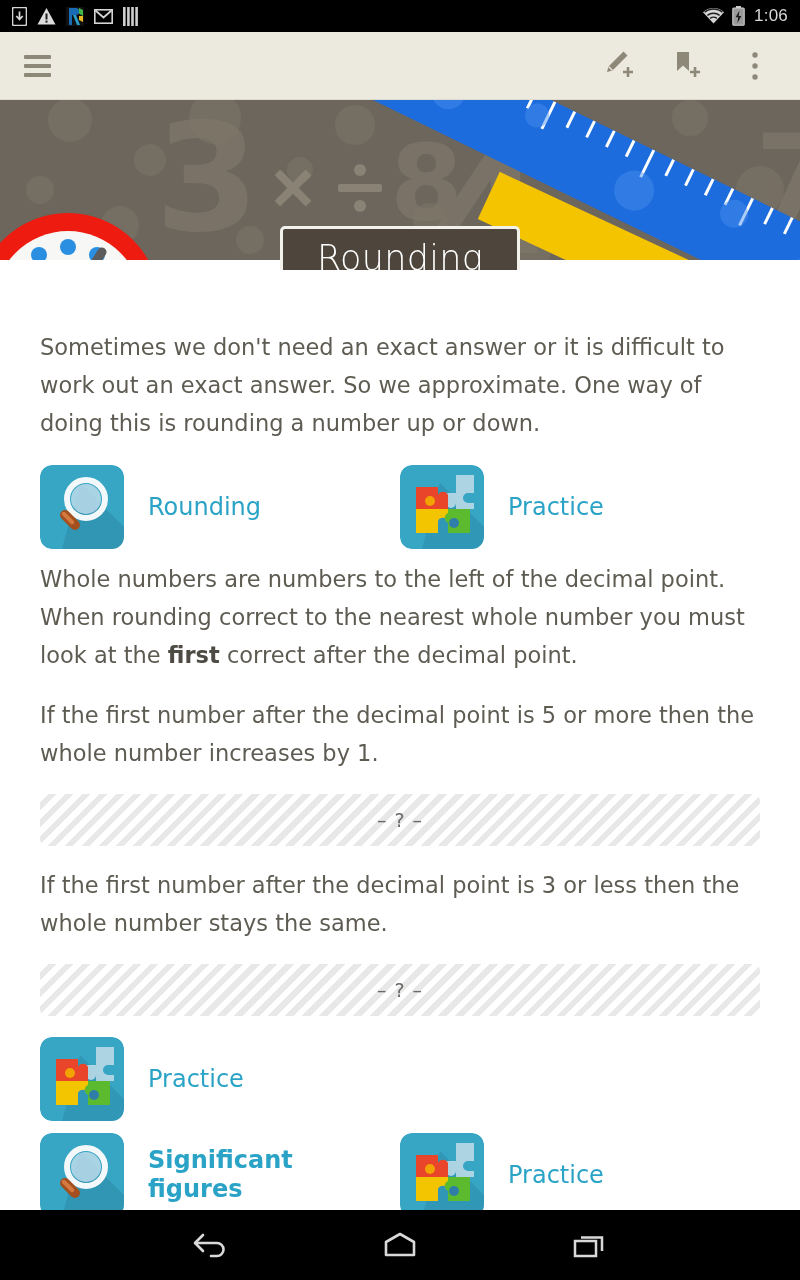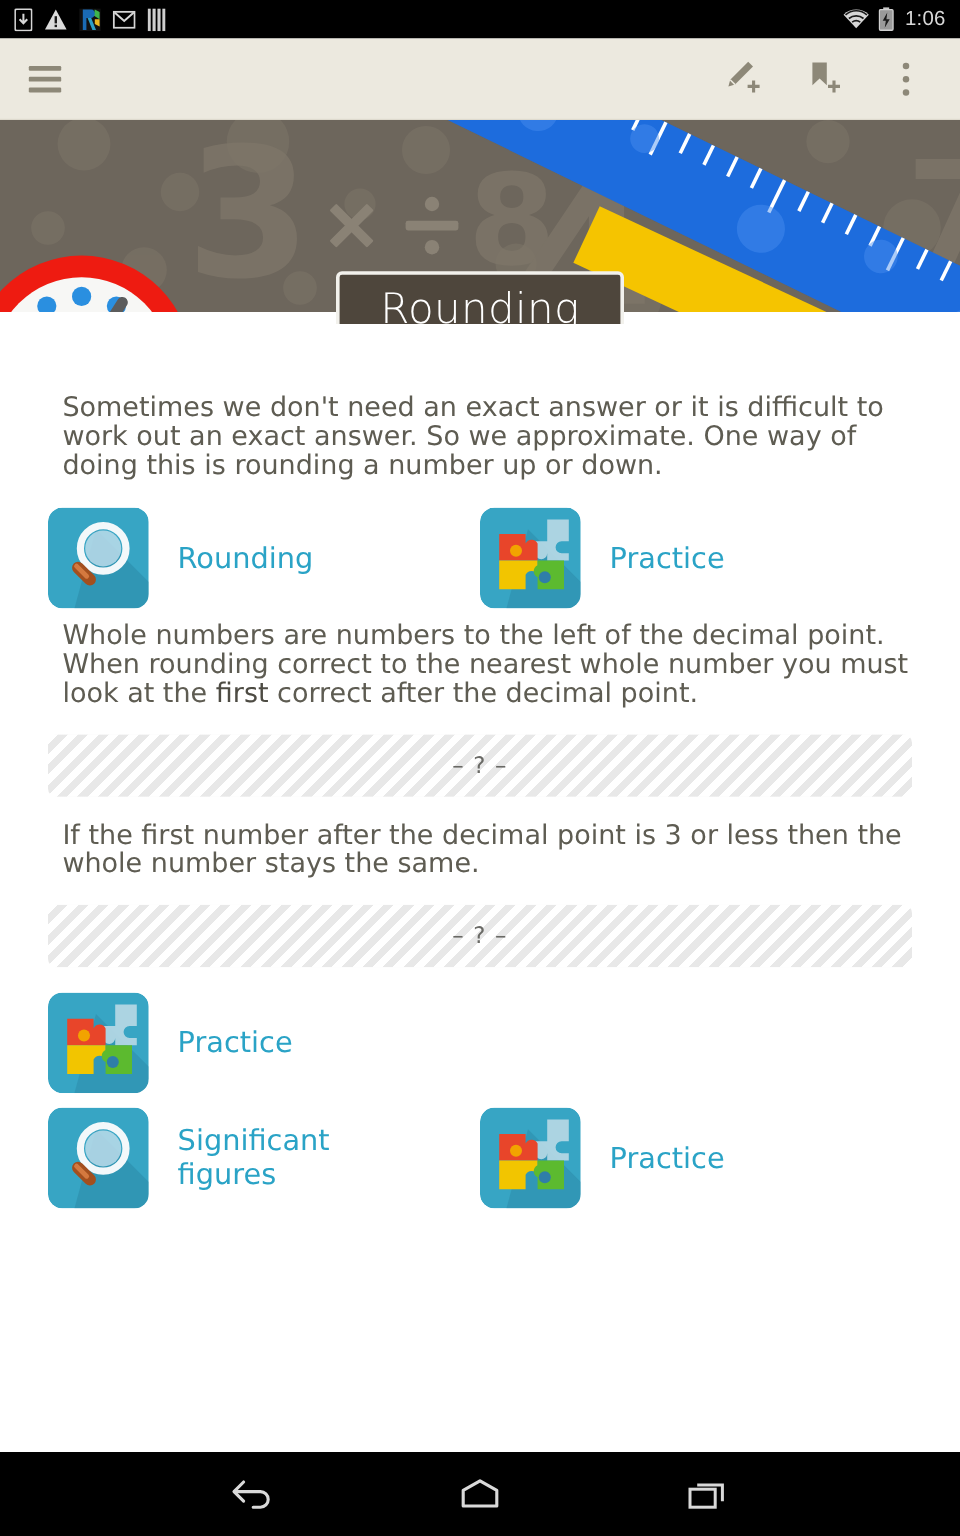--- a/index.html
+++ b/index.html
@@ -126,29 +126,28 @@
     top: 270px; left: 0;
     width: 800px;
     height: 940px;
     overflow: hidden;
     background: #ffffff;
     padding: 58px 40px 0 40px;
   }
 
   p.body-text {
     font-size: 22.5px;
-    line-height: 24px;
+    line-height: 38px;
     color: #5e5c52;
     font-family: "DejaVu Sans", sans-serif;
     font-weight: 400;
     margin-bottom: 22px;
     max-width: 722px;
-    margin-left: 12px;
-  }
-  p.body-text b { font-weight: 400; color: #4d4b43; }
+  }
+  p.body-text b { font-weight: 700; color: #4d4b43; }
 
   h2.section-heading {
     font-size: 27px;
     line-height: 34px;
     color: #17789e;
     font-weight: 400;
     font-family: "DejaVu Sans", sans-serif;
     margin-top: 18px;
     margin-bottom: 16px;
   }
@@ -172,21 +171,21 @@
     overflow: hidden;
     position: relative;
   }
   .link-label {
     font-size: 24px;
     line-height: 29px;
     color: #2aa3c6;
     font-family: "DejaVu Sans", sans-serif;
     font-weight: 400;
   }
-  .link-label.two-line { max-width: 170px; }
+  .link-label.two-line { max-width: 170px; font-weight: bold; }
 
   
   .placeholder-box {
     height: 52px;
     border-radius: 7px;
     margin: 8px 0 20px 0;
     display: flex;
     align-items: center;
     justify-content: center;
     background-color: #f0f0f0;
@@ -476,20 +475,21 @@
             <circle cx="54" cy="58" r="5" fill="#2f7ea8"></circle>
           </svg>
         </div>
         <span class="link-label">Practice</span>
       </div>
     </div>
 
 
     <p class="body-text"><span>Whole numbers are numbers to the left of the decimal point. When rounding correct to the nearest whole number you must look at the </span><b>first</b><span> correct after the decimal point.</span></p>
 
+    <p class="body-text">If the first number after the decimal point is 5 or more then the whole number increases by 1.</p>
 
     <div class="placeholder-box">
       <span class="placeholder-text">– ? –</span>
     </div>
 
     <p class="body-text">If the first number after the decimal point is 3 or less then the whole number stays the same.</p>
 
     <div class="placeholder-box">
       <span class="placeholder-text">– ? –</span>
     </div>

